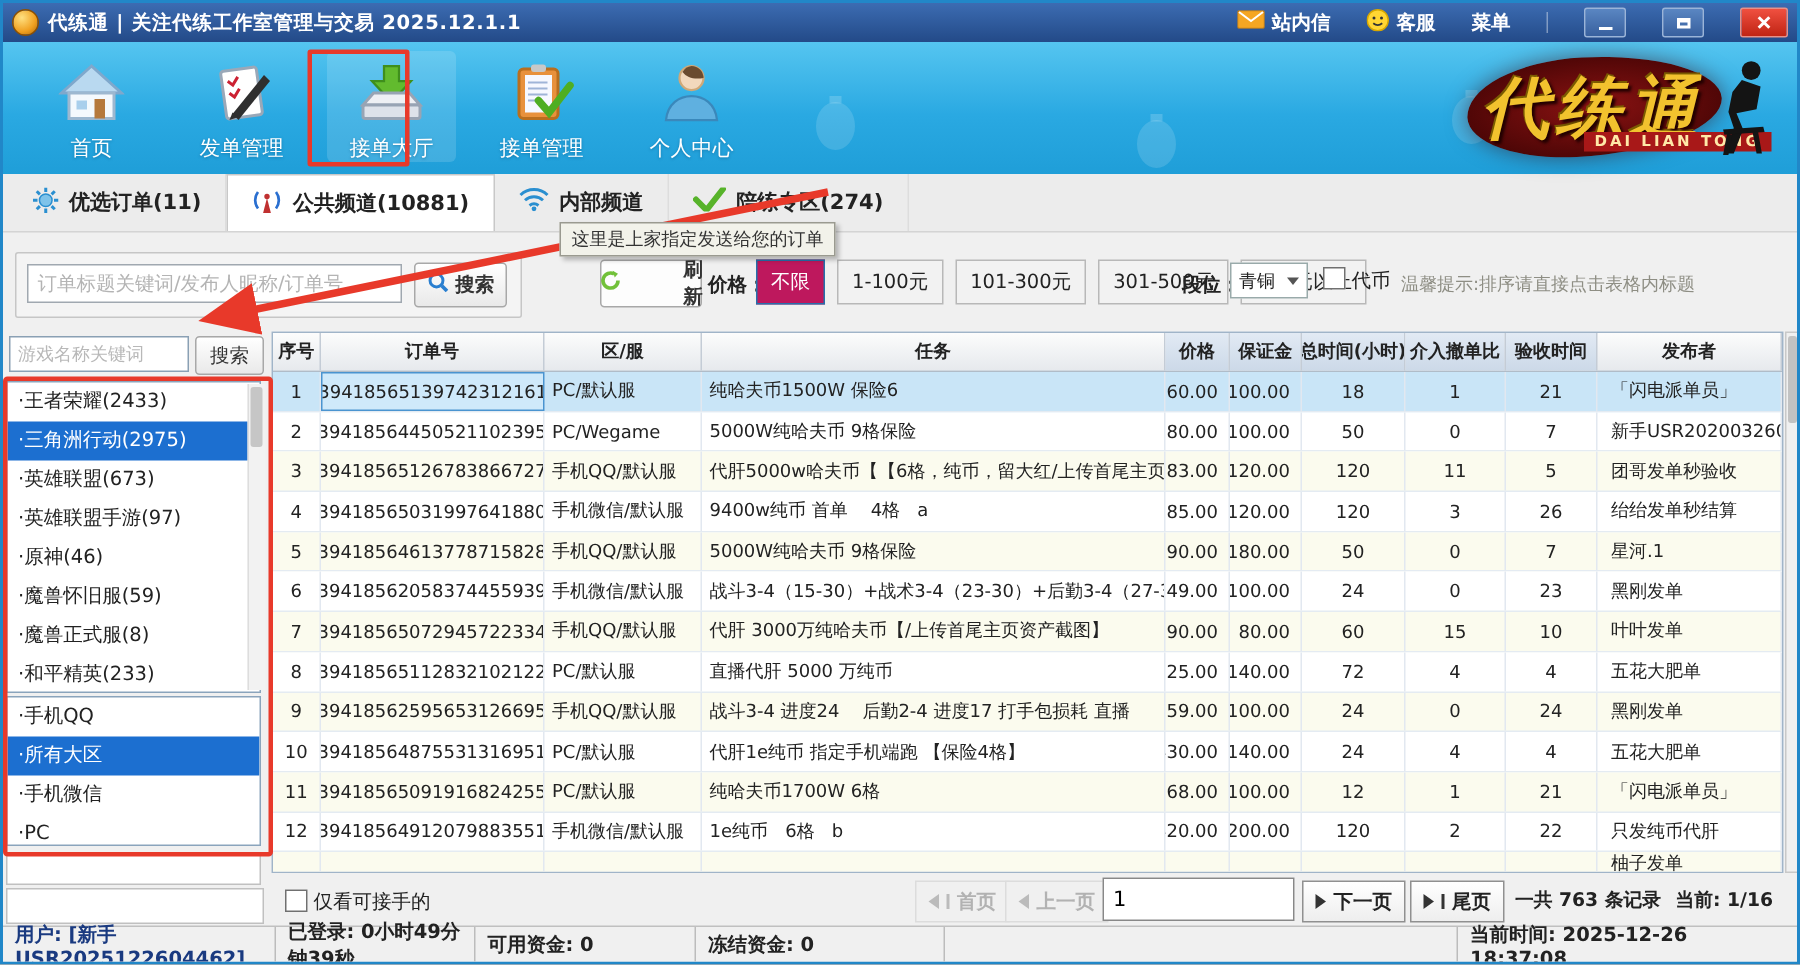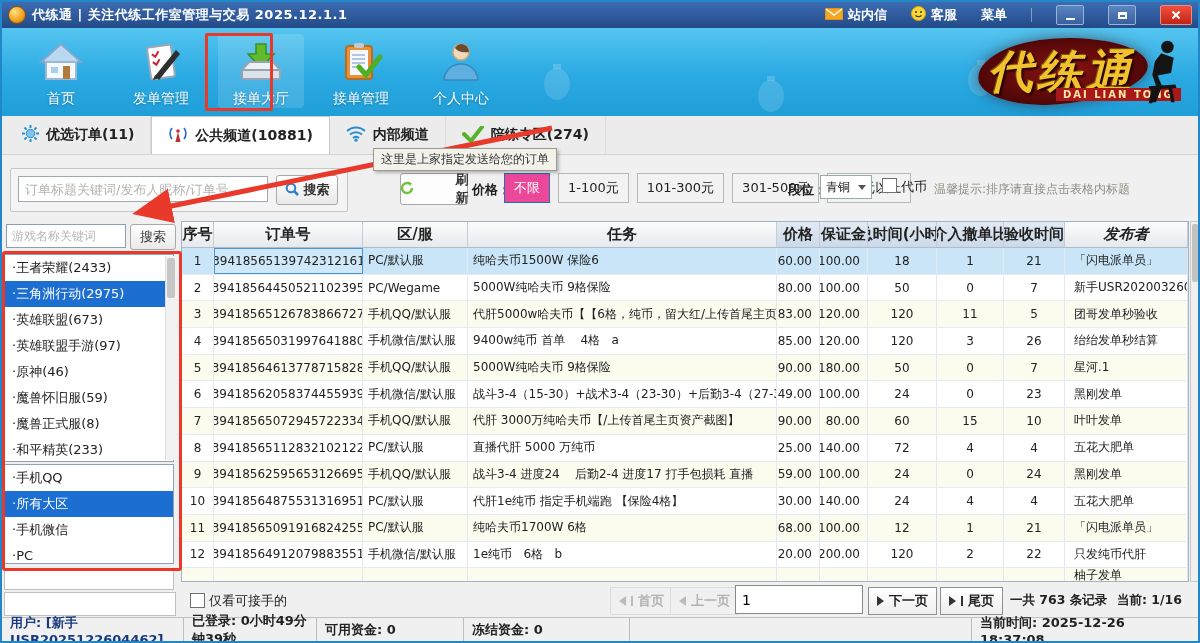--- a/index.html
+++ b/index.html
@@ -61,21 +61,21 @@
     padding:0 6px;font-size:13px;color:#333;box-sizing:border-box;font-family:inherit;}
   #order-search::placeholder{color:#b4b4b4;}
   .btn{display:flex;align-items:center;justify-content:center;gap:5px;background:linear-gradient(#fff,#e9e9e9);
     border:1px solid #a8a8a8;border-radius:3px;cursor:pointer;font-size:13px;font-weight:bold;color:#333;}
   #order-search-btn{position:absolute;left:274px;top:21px;width:60px;height:28px;}
   #refresh-btn{position:absolute;left:398px;top:19px;width:66px;height:30px;background:#fdfdfd;gap:42px;}
   .flabel{position:absolute;font-weight:bold;font-size:13px;color:#222;}
   #price-options{position:absolute;left:502px;top:19px;display:flex;gap:8px;}
   .popt{height:28px;display:flex;align-items:center;padding:0 9px;border:1px solid #b8b8b8;
     background:#f2f2f2;font-size:13px;cursor:pointer;}
-  .popt.sel{background:#ec4899;border-color:#2570ac;color:#fff;}
+  .popt.sel{background:#be185d;border-color:#2570ac;color:#fff;}
   #rank-select{position:absolute;left:818px;top:21px;width:52px;height:24px;border:1px solid #9aa;
     background:#fff;display:flex;align-items:center;justify-content:space-between;padding:0 5px;cursor:pointer;box-sizing:border-box;}
   .chev{width:0;height:0;border-left:4px solid transparent;border-right:4px solid transparent;border-top:5px solid #555;}
   .cb{display:inline-block;width:13px;height:13px;background:#fff;border:1px solid #707070;vertical-align:-2px;margin-right:4px;cursor:pointer;}
   #token-wrap{position:absolute;left:880px;top:24px;font-size:13px;}
   #sort-hint{position:absolute;left:932px;top:27px;font-size:12px;color:#8e8e84;}
   
   #sidebar{position:absolute;left:0;top:215px;width:178px;height:400px;background:#f0f0f0;}
   #game-search{position:absolute;left:4px;top:7px;width:120px;height:24px;border:1px solid #8aa0b4;
     padding:0 5px;font-size:12px;box-sizing:border-box;font-family:inherit;}
@@ -87,21 +87,21 @@
   #zone-list{top:247px;height:100px;}
   .litem{height:26px;line-height:26px;padding-left:7px;font-size:13px;color:#222;cursor:pointer;white-space:nowrap;}
   .litem.sel{background:#1c6fd0;color:#fff;}
   #game-scroll{position:absolute;right:3px;top:39px;width:11px;height:204px;background:#f2f2f2;border-left:1px solid #ddd;}
   #game-scroll .thumb{margin:2px 1px;width:8px;height:40px;background:#c6c6c6;border-radius:2px;}
   .side-box{position:absolute;background:#fff;border:1px solid #c0c0c0;box-sizing:border-box;}
   
   #table-frame{position:absolute;left:179px;top:219px;width:1008px;height:361px;background:#fff;
     border:1px solid #a0b4c8;box-sizing:border-box;overflow:hidden;}
   #thead{display:flex;height:25px;background:linear-gradient(#fcfcfc,#e6e9ed);border-bottom:1px solid #b0bcc8;}
-  .hcell{display:flex;align-items:center;justify-content:center;font-size:15px;font-weight:bold;
+  .hcell{display:flex;align-items:center;justify-content:center;font-size:12px;font-weight:bold;
     border-right:1px solid #c4ccd6;box-sizing:border-box;white-space:nowrap;overflow:hidden;cursor:pointer;}
   .hcell.hl{background:linear-gradient(#e2eaf4,#ccd9e8);}
   .trow{display:flex;height:26.7px;border-bottom:1px solid #e4ebf2;box-sizing:border-box;background:#fff;cursor:pointer;}
   .trow.alt{background:#fbfbee;}
   .trow.sel{background:#c9e5f7;}
   .trow.partial{height:15px;overflow:hidden;}
   .cell{display:flex;align-items:center;font-size:12px;border-right:1px solid #e2e8f0;
     box-sizing:border-box;white-space:pre;overflow:hidden;}
   .cell.c{justify-content:center;}
   .cell.r{justify-content:flex-end;padding-right:7px;}
@@ -373,21 +373,21 @@
     <div id="thead">
         <div class="hcell" style="width: 32px;">序号</div>
         <div class="hcell" style="width: 149px;">订单号</div>
         <div class="hcell" style="width: 105px;">区/服</div>
         <div class="hcell" style="width: 309px;">任务</div>
         <div class="hcell hl" style="width: 43px;">价格</div>
         <div class="hcell hl" style="width: 48px;">保证金</div>
         <div class="hcell hl" style="width: 69px;">总时间(小时)</div>
         <div class="hcell hl" style="width: 67px;">介入撤单比</div>
         <div class="hcell hl" style="width: 61px;">验收时间</div>
-        <div class="hcell" style="width: 123px; font-style: italic;">发布者</div>
+        <div class="hcell" style="width: 123px;">发布者</div>
       </div>
     <div id="tbody">
         <div class="trow sel">
           <div class="cell c" style="width: 32px;">1</div>
           <div class="cell c focus" style="width: 149px;">39418565139742312161</div>
           <div class="cell l" style="width: 105px;">PC/默认服</div>
           <div class="cell l" style="width: 309px;">纯哈夫币1500W 保险6</div>
           <div class="cell r" style="width: 43px;">60.00</div>
           <div class="cell r" style="width: 48px;">100.00</div>
           <div class="cell c" style="width: 69px;">18</div>

